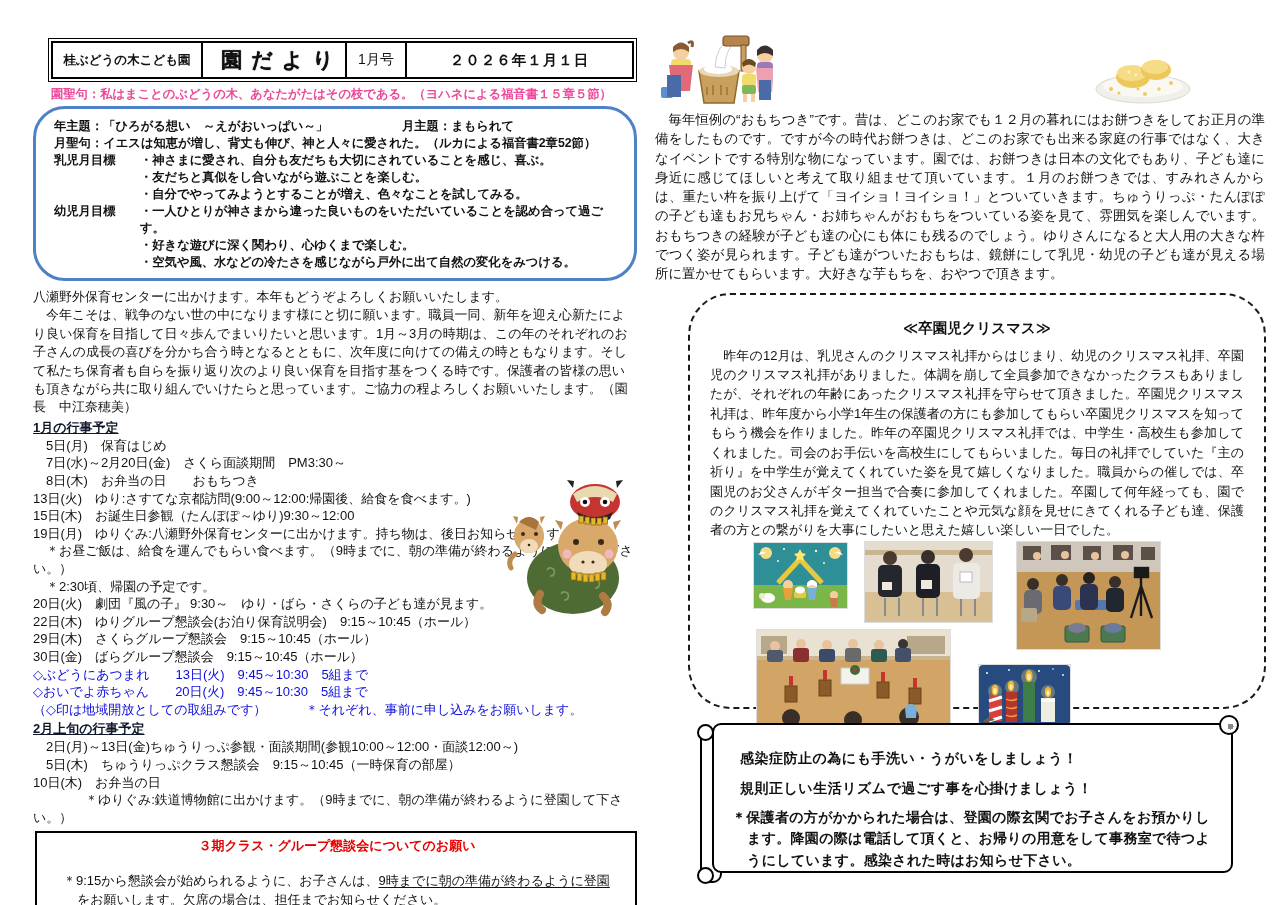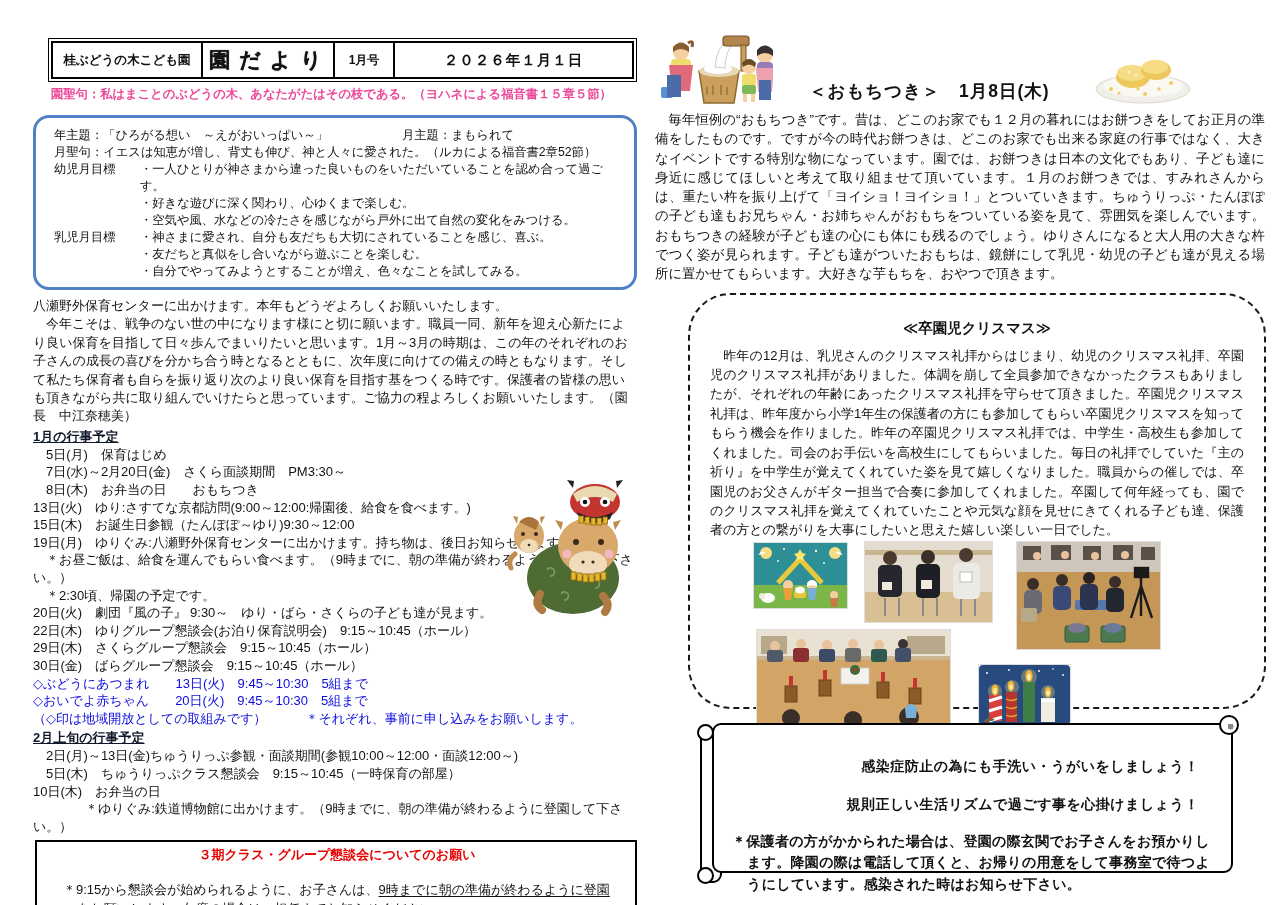--- a/index.html
+++ b/index.html
@@ -9,30 +9,30 @@
   .page.left{left:33px;width:604px;}
   .page.right{left:655px;width:610px;}
 
   
   .hdr-outer{margin:38px 0 0 15px;border:1.5px solid #000;padding:2px;}
   .hdr{display:flex;border:2px solid #000;align-items:stretch;height:34px;}
   .cell{display:flex;align-items:center;justify-content:center;border-left:2px solid #000;}
   .cell:first-child{border-left:none;}
   .cell.org{width:148px;font-size:12.5px;font-weight:bold;}
   .cell.title{width:126px;font-size:21px;font-weight:bold;letter-spacing:9px;
-              font-family:"DejaVu Serif","Liberation Serif",serif;padding-left:4px;
+              font-family:"DejaVu Serif","Liberation Serif",serif;padding-left:16px;
               text-shadow:0 0 1px #000;}
-  .cell.issue{width:58px;font-size:12px;font-weight:bold;}
+  .cell.issue{width:58px;font-size:14px;font-weight:normal;}
   .cell.date{flex:1;font-size:14.5px;font-weight:bold;letter-spacing:1px;}
 
   .seiku{margin:4px 0 0 18px;color:#ec4899;font-weight:bold;font-size:12.3px;}
 
   
-  .theme-box{margin-top:12px;border:3px solid #4f81c7;border-radius:16px;
-             padding:9px 16px 7px 18px;font-size:12.3px;font-weight:normal;line-height:17px;}
+  .theme-box{margin-top:3px;border:3px solid #4f81c7;border-radius:32px;
+             padding:9px 16px 7px 18px;font-size:12.3px;font-weight:bold;line-height:17px;}
   .trow{display:flex;}
   .trow .month-theme{margin-left:74px;}
   .goal-row{display:flex;}
   .goal-label{width:86px;flex:none;}
   .goals{flex:1;}
 
   
   .greet{margin:0;font-size:13px;line-height:18.4px;}
   .greet.first{margin-top:7px;}
 
@@ -66,21 +66,21 @@
   .rod{position:absolute;left:0;top:10px;width:18px;height:150px;
        border:2.2px solid #000;border-radius:9px;background:#fff;}
   .curl{position:absolute;width:13px;height:13px;border:2.2px solid #000;border-radius:50%;
         background:#fff;}
   .curl.tl{left:-3px;top:5px;}
   .curl.bl{left:-3px;bottom:3px;}
   .curl.tr{right:-8px;top:-10px;width:16px;height:16px;
            background:radial-gradient(circle at 60% 60%,#888 0 3px,#fff 3px);}
   .panel{position:absolute;left:12px;top:4px;right:0;height:132px;border:2.4px solid #000;
          border-radius:9px;background:#fff;padding:14px 16px 0 18px;}
-  .hline{margin:16px;font-size:14px;font-weight:bold;line-height:22px;text-align:right;
+  .hline{margin:8px;font-size:14px;font-weight:bold;line-height:22px;text-align:left;
          letter-spacing:0.5px;}
   .hpara{margin:2px 0 0 0;font-size:14px;font-weight:bold;line-height:21.5px;
          padding-left:15px;text-indent:-15px;letter-spacing:0.3px;}
 
   
   .horses{position:absolute;left:462px;top:474px;}
   svg{display:block;}
 </style>
 </head>
 <body>
@@ -100,33 +100,33 @@
 
     <div class="seiku">園聖句：私はまことのぶどうの木、あなたがたはその枝である。（ヨハネによる福音書１５章５節）</div>
 
     <div class="theme-box">
       <div class="trow">
         <span>年主題：「ひろがる想い　～えがおいっぱい～」</span>
         <span class="month-theme">月主題：まもられて</span>
       </div>
       <div class="trow">月聖句：イエスは知恵が増し、背丈も伸び、神と人々に愛された。（ルカによる福音書2章52節）</div>
       <div class="goal-row">
+        <span class="goal-label">乳児月目標</span>
+        <div class="goals">
+          <div>・神さまに愛され、自分も友だちも大切にされていることを感じ、喜ぶ。</div>
+          <div>・友だちと真似をし合いながら遊ぶことを楽しむ。</div>
+          <div>・自分でやってみようとすることが増え、色々なことを試してみる。</div>
+        </div>
+      </div>
+      <div class="goal-row">
         <span class="goal-label">幼児月目標</span>
         <div class="goals">
           <div>・一人ひとりが神さまから違った良いものをいただいていることを認め合って過ごす。</div>
           <div>・好きな遊びに深く関わり、心ゆくまで楽しむ。</div>
           <div>・空気や風、水などの冷たさを感じながら戸外に出て自然の変化をみつける。</div>
-        </div>
-      </div>
-      <div class="goal-row">
-        <span class="goal-label">乳児月目標</span>
-        <div class="goals">
-          <div>・神さまに愛され、自分も友だちも大切にされていることを感じ、喜ぶ。</div>
-          <div>・友だちと真似をし合いながら遊ぶことを楽しむ。</div>
-          <div>・自分でやってみようとすることが増え、色々なことを試してみる。</div>
         </div>
       </div>
     </div>
 
     <p class="greet first">八瀬野外保育センターに出かけます。本年もどうぞよろしくお願いいたします。</p>
     <p class="greet">　今年こそは、戦争のない世の中になります様にと切に願います。職員一同、新年を迎え心新たにより良い保育を目指して日々歩んでまいりたいと思います。1月～3月の時期は、この年のそれぞれのお子さんの成長の喜びを分かち合う時となるとともに、次年度に向けての備えの時ともなります。そして私たち保育者も自らを振り返り次のより良い保育を目指す基をつくる時です。保護者の皆様の思いも頂きながら共に取り組んでいけたらと思っています。ご協力の程よろしくお願いいたします。（園長　中江奈穂美）</p>
 
     <div class="sched-head">1月の行事予定</div>
     <div class="sitem">　5日(月)　保育はじめ</div>
     <div class="sitem">　7日(水)～2月20日(金)　さくら面談期間　PM3:30～</div>
@@ -242,21 +242,20 @@
         <rect x="88" y="59" width="4" height="8" fill="#f5cfa0"></rect>
           <rect x="96" y="59" width="4" height="8" fill="#f5cfa0"></rect>
 
         <circle cx="110" cy="20" r="8" fill="#f5cfa0"></circle>
         <path d="M102 15 q8 -9 16 0 l0 6 q-8 -6 -16 0 z" fill="#3a3030"></path>
         <rect x="102" y="27" width="16" height="18" rx="4" fill="#9a7ab8"></rect>
         <path d="M101 33 h18 l-2 24 h-14 z" fill="#eda0b0"></path>
         <rect x="104" y="45" width="12" height="20" fill="#4a6aa8"></rect>
       </svg>
 
-      <h2>＜おもちつき＞　1月8日(木)</h2>
 
       <div class="plate-wrap">
         <svg width="100" height="52" viewBox="0 0 100 52">
           <ellipse cx="50" cy="36" rx="47" ry="14" fill="#f1efe9" stroke="#ddd9ce"></ellipse>
           <ellipse cx="50" cy="33" rx="40" ry="11" fill="#faf8f2"></ellipse>
           <ellipse cx="40" cy="24" rx="17" ry="11" fill="#edc75c"></ellipse>
           <ellipse cx="39" cy="20" rx="15" ry="8" fill="#f6dd85"></ellipse>
           <ellipse cx="63" cy="17" rx="15" ry="10" fill="#edc75c"></ellipse>
           <ellipse cx="62" cy="14" rx="13" ry="7" fill="#f6dd85"></ellipse>
           <g fill="#eecb62">

